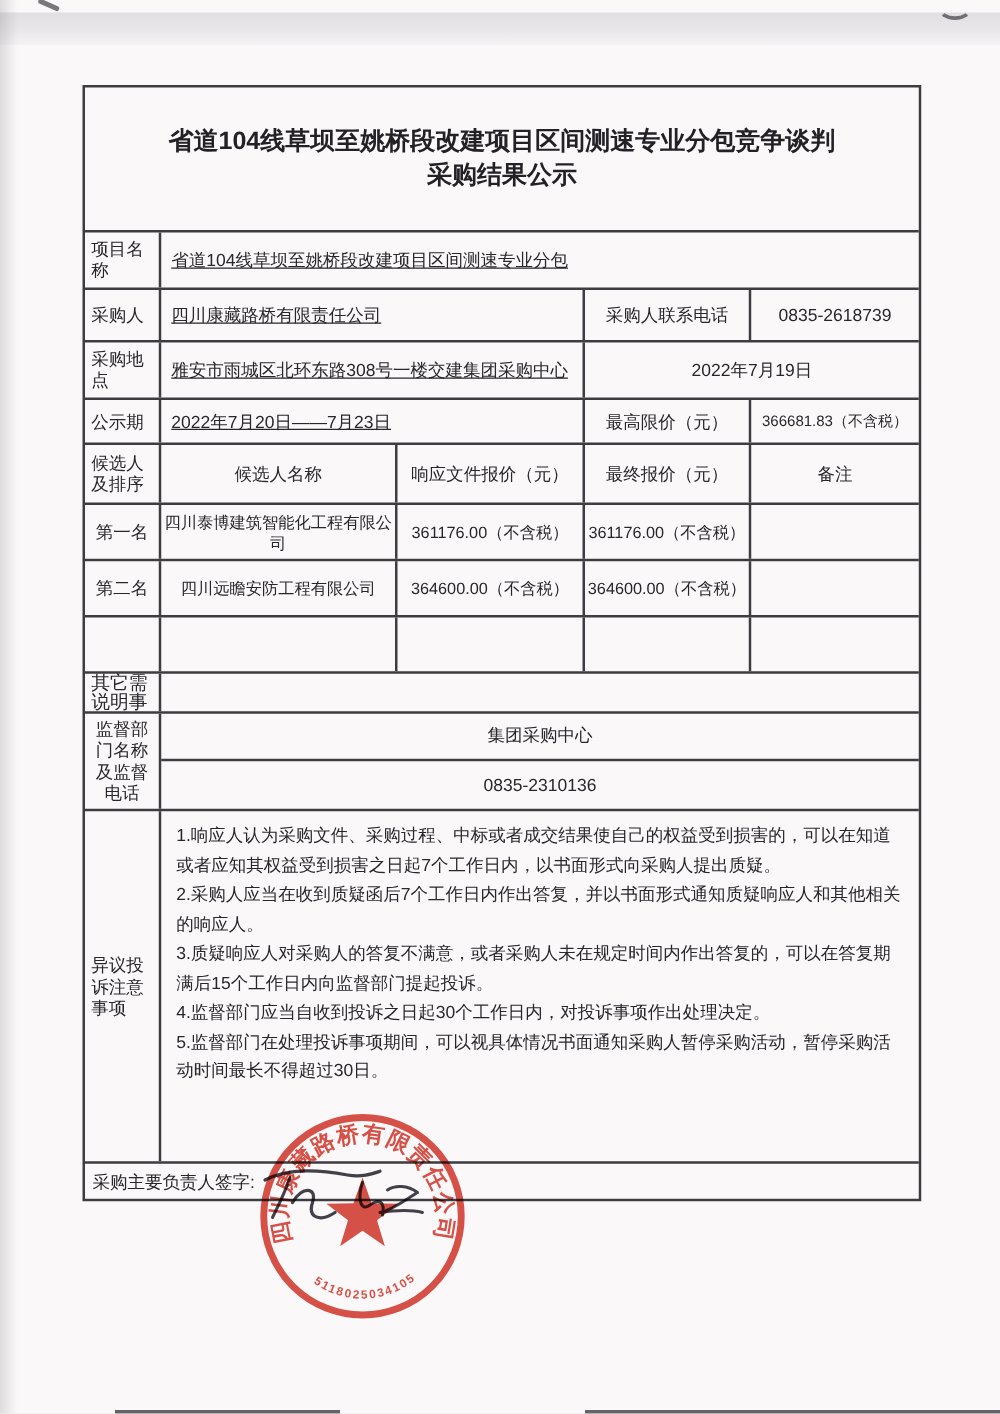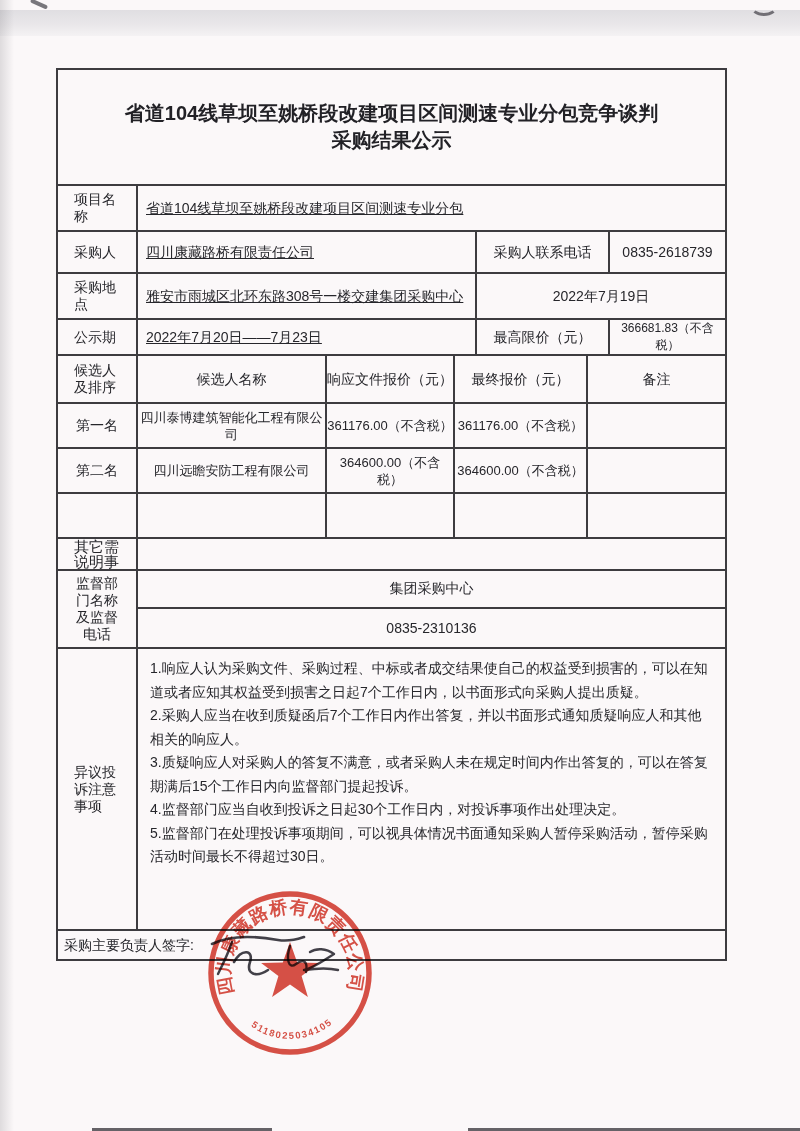--- a/index.html
+++ b/index.html
@@ -11,30 +11,30 @@
   
   .scan-band{position:absolute;left:0;top:10px;width:800px;height:26px;
     background:linear-gradient(180deg,#d7d6da 0%,#e3e1e4 55%,#f2f0f2 100%);opacity:.75;}
   .mark-tl{position:absolute;left:30px;top:2px;width:18px;height:4px;background:#58565c;transform:rotate(24deg);border-radius:2px;opacity:.8;}
   .mark-tr{position:absolute;left:750px;top:-4px;width:22px;height:14px;border:3px solid transparent;border-bottom-color:#55535a;border-radius:50%;opacity:.8;}
   .edge-left{position:absolute;left:0;top:0;width:14px;height:1131px;background:linear-gradient(90deg,rgba(90,88,94,.18),rgba(90,88,94,0));}
   .bottom-line-a{position:absolute;left:92px;bottom:0;width:180px;height:3px;background:#4a484e;opacity:.85;}
   .bottom-line-b{position:absolute;left:468px;bottom:0;width:332px;height:3px;background:#4a484e;opacity:.85;}
   
   .doc-table{
-    position:absolute;left:56px;top:68px;width:667px;
+    position:absolute;left:66px;top:68px;width:667px;
     border:2px solid #3d3c40;box-sizing:content-box;background:transparent;
   }
   .row{display:flex;border-bottom:2px solid #3d3c40;box-sizing:border-box;}
   .row:last-child{border-bottom:none;}
   .c{box-sizing:border-box;display:flex;align-items:center;font-size:14px;line-height:17px;}
   .bR{border-right:2px solid #3d3c40;}
-  .cL{width:80px;padding:2px 16px;}
+  .cL{width:61px;padding:2px 5px;}
   .c2{width:189px;}
-  .c3{width:128px;}
+  .c3{width:150px;}
   .c4{width:133px;}
   .c5{flex:1;}
   .c23{width:339px;}
   .c25{flex:1;}
   .padL{padding-left:8px;padding-right:6px;justify-content:flex-start;text-decoration:underline;}
   .ctr{justify-content:center;text-align:center;}
   .title-row{height:116px;align-items:center;justify-content:center;}
   .doc-title{width:100%;text-align:center;font-weight:bold;font-size:20px;line-height:27px;color:#222126;}
   .h-project{height:46px;} .h-purchaser{height:42px;} .h-location{height:46px;}
   .h-publicity{height:36px;} .h-candhead{height:48px;}

